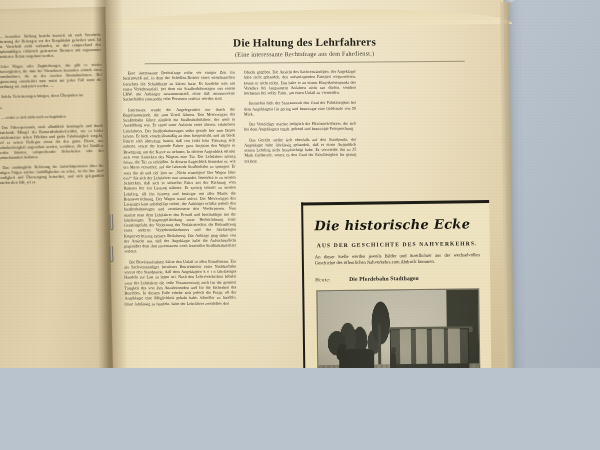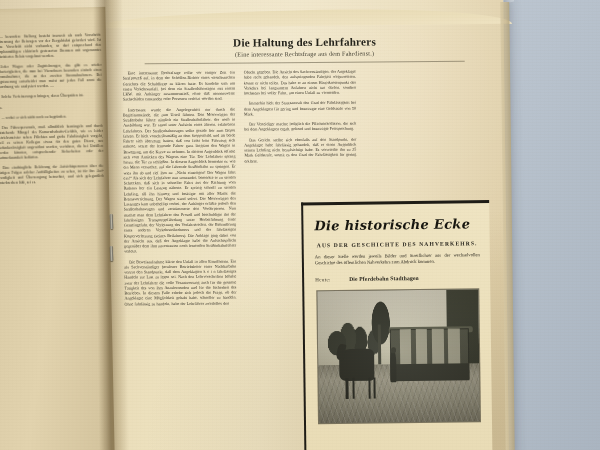--- a/index.html
+++ b/index.html
@@ -1,21 +1,21 @@
 <!DOCTYPE html>
 <html><head>
 <meta charset="utf-8">
 <style>
   html,body{margin:0;padding:0;}
   body{
     width:600px;height:450px;overflow:hidden;
     background:#b9c3ce;
     font-family:"Liberation Serif", serif;
   }
-  #scene{position:relative;width:600px;height:450px;overflow:hidden;}
+  #scene{position:relative;width:600px;height:368px;overflow:hidden;}
 
   
   .desk{
     position:absolute;inset:0;
     background:linear-gradient(118deg,#cdd6de 0%,#c3ccd6 38%,#b8c2cd 70%,#aab5c1 100%);
   }
 
   
   .book{
     position:absolute;

